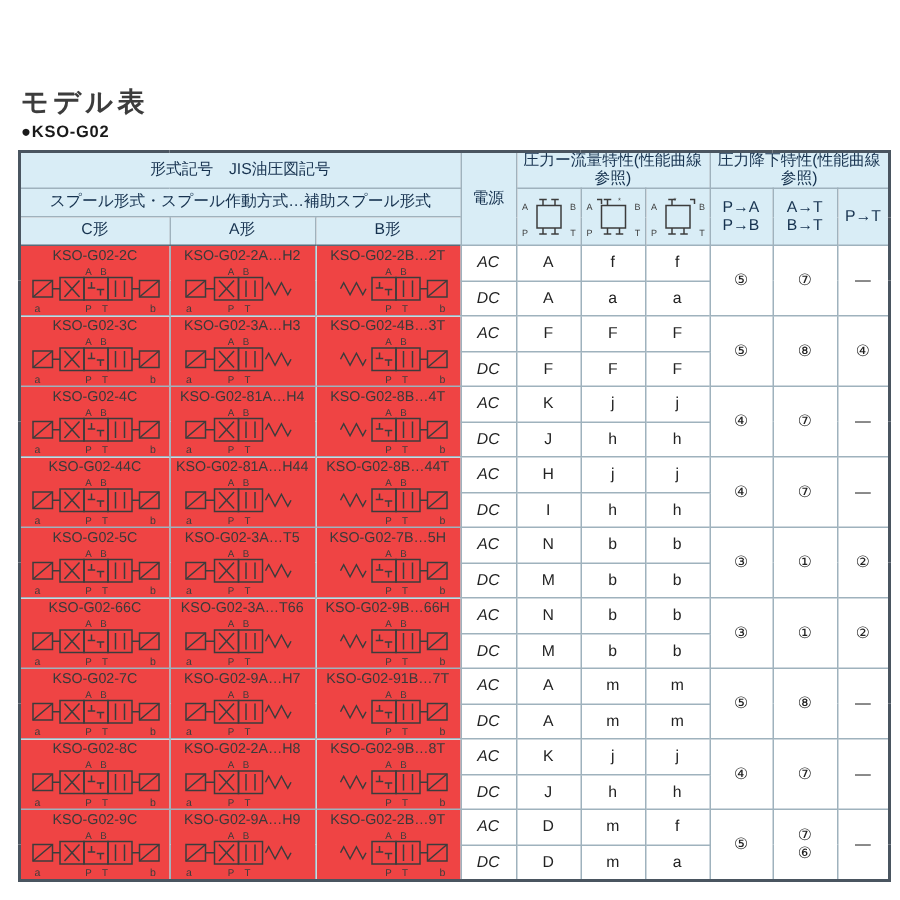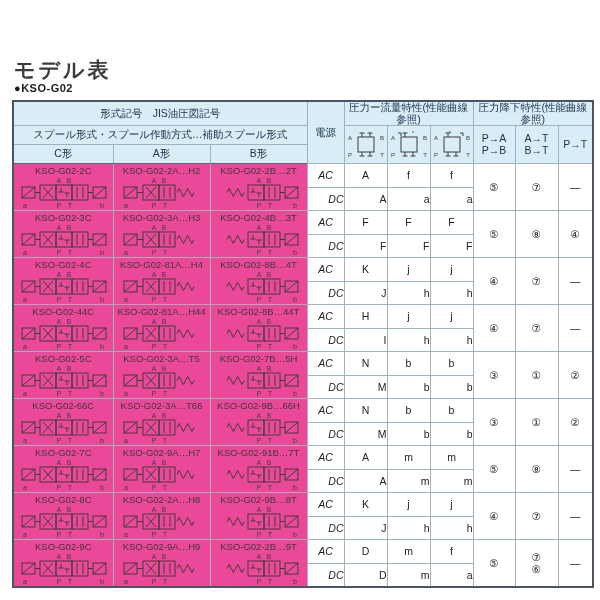--- a/index.html
+++ b/index.html
@@ -3,21 +3,21 @@
 <meta charset="utf-8">
 <style>
   html,body{margin:0;padding:0;}
   body{
     width:600px;height:600px;background:#ffffff;
     font-family:"Liberation Sans","DejaVu Sans",sans-serif;
     color:#333;position:relative;overflow:hidden;
   }
   .page-title{
     position:absolute;left:14px;top:56px;
-    font-size:21px;font-weight:bold;letter-spacing:3px;color:#3c3c3c;
+    font-size:18px;font-weight:bold;letter-spacing:3px;color:#3c3c3c;
   }
   .page-subtitle{
     position:absolute;left:14px;top:82px;
     font-size:11px;font-weight:bold;color:#1a1a1a;letter-spacing:0.5px;
   }
   table.model{
     position:absolute;left:12px;top:100px;
     border-collapse:collapse;table-layout:fixed;
     border:2px solid #4a5560;
   }
@@ -26,24 +26,24 @@
     padding:0;margin:0;text-align:center;vertical-align:middle;
     font-size:10.5px;overflow:hidden;
   }
   table.model th{
     background:#d9edf6;color:#16324f;font-weight:normal;
     height:18px;line-height:1.1;
   }
   th.pre, td.dropcell{white-space:pre-line;}
   tr.hdr-last th{border-bottom:1.5px solid #5a6b78;}
   tr.acrow td{border-top:1.2px solid #5a6b78;}
-  tr.dcrow td{border-top:1px solid #c2cdd4;text-align:right;}
+  tr.dcrow td{border-top:1px solid #c2cdd4;}
   td.sec-l, th.sec-l{border-left:1.5px solid #5a6b78;}
   tr.body-sub{height:21px;}
-  td.modelcell{vertical-align:top;background:#ec4899;}
+  td.modelcell{vertical-align:top;background:#ef4444;}
   .mname{font-size:9.5px;color:#3a3a3a;line-height:11px;padding-top:1px;
     white-space:nowrap;}
   .vsym{display:block;margin:0 auto;}
   td.flowval{font-size:10px;color:#222;}
   td.powerval{font-size:10px;color:#222;font-style:italic;}
   td.dropcell{font-size:11px;color:#222;line-height:12px;}
   .symwrap{display:flex;align-items:center;justify-content:center;height:100%;}
 </style>
 </head>
 <body>

